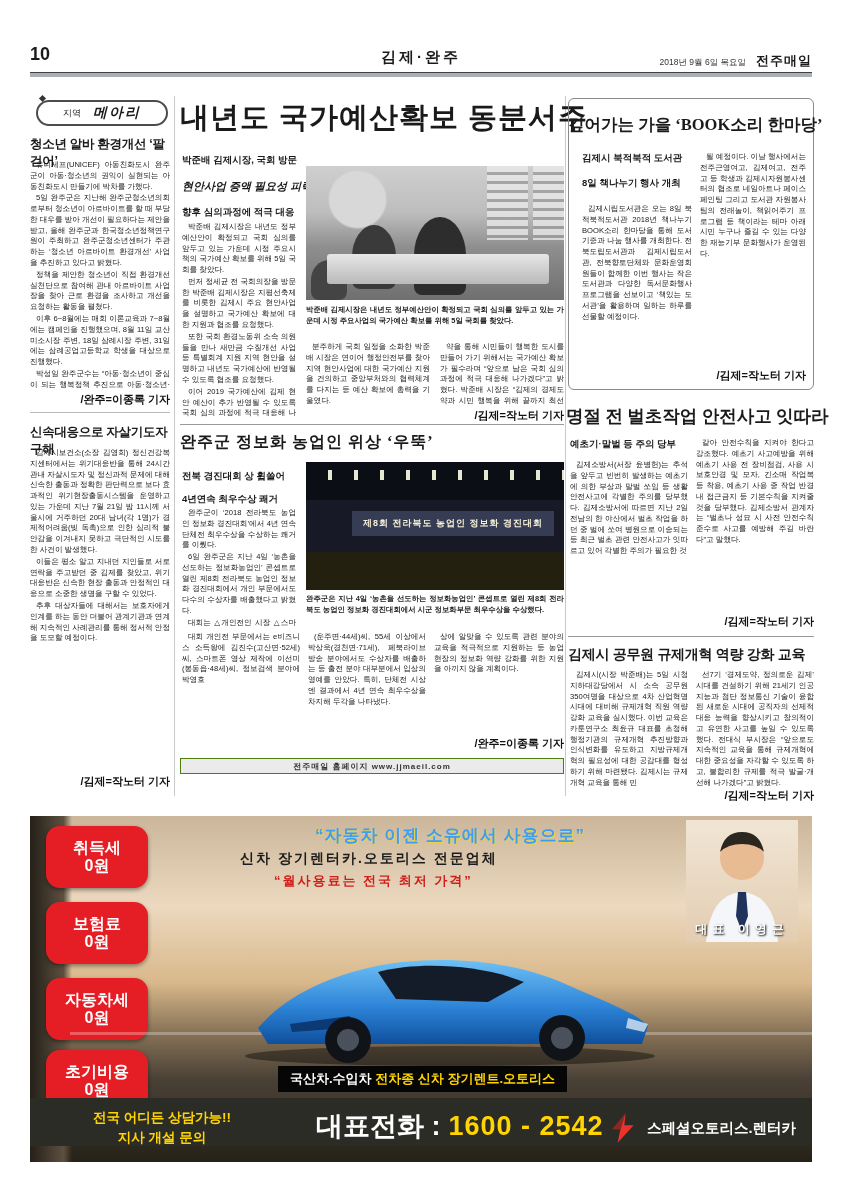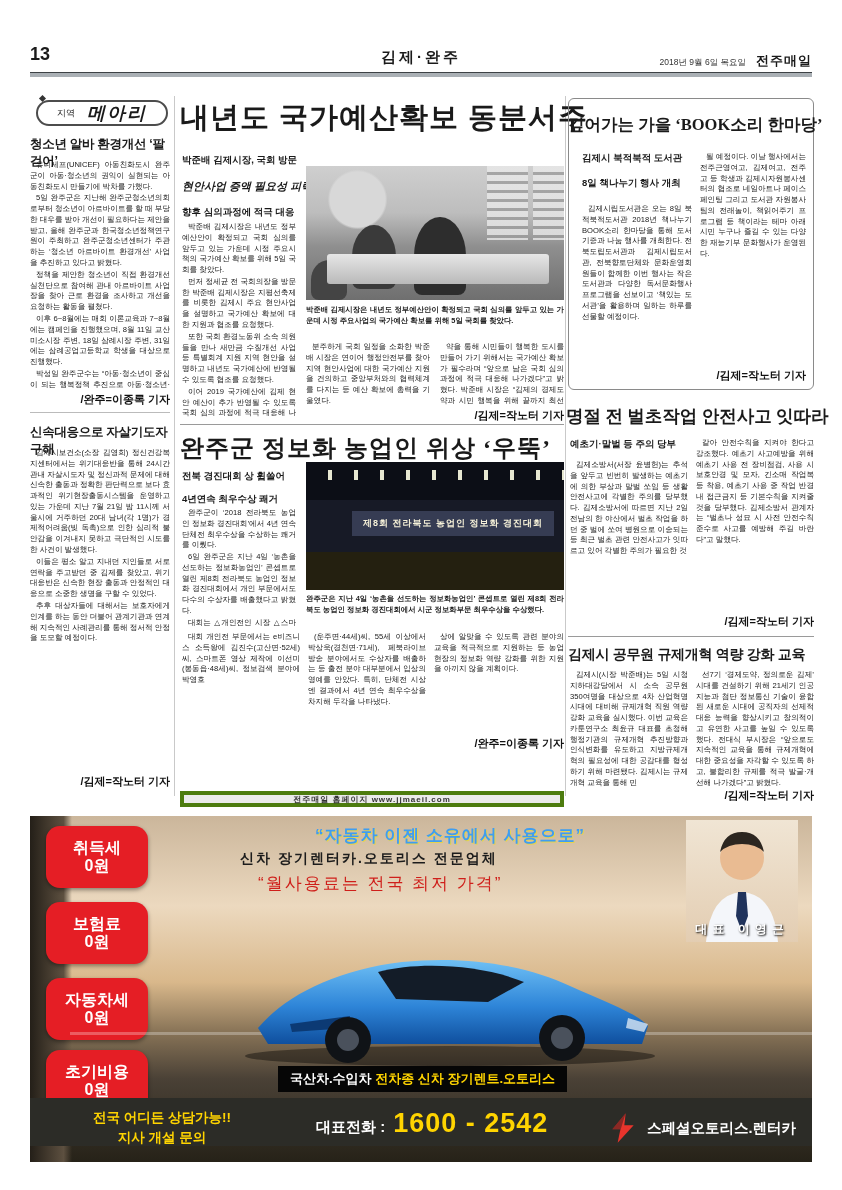--- a/index.html
+++ b/index.html
@@ -21,21 +21,21 @@
 
   
   .vline { width:1px; background:#c9c9c9; }
   .hline { height:1px; background:#9a9a9a; }
 
   
   .kicker-box { left:36px; top:100px; width:132px; height:26px; border:2px solid #4c4c4c; border-radius:13px;
     display:flex; align-items:center; justify-content:center; gap:12px; }
   .kicker-mark { left:40px; top:96px; width:5px; height:5px; background:#333; transform:rotate(45deg); }
   .kicker-prefix { font-size:9px; color:#222; }
-  .kicker-title { font-size:18px; font-weight:bold; font-style:italic; letter-spacing:2px; }
+  .kicker-title { font-size:14px; font-weight:bold; font-style:italic; letter-spacing:2px; }
 
   .headline-s { font-size:12.5px; font-weight:800; letter-spacing:-0.3px; }
   .headline-xl { font-size:29px; font-weight:900; letter-spacing:1px; white-space:nowrap; }
   .headline-serif { font-family:"Liberation Serif","DejaVu Serif",serif; font-weight:900; }
   .subhead { font-size:10px; font-weight:800; }
   .body-col { font-size:7.6px; line-height:1.42; text-align:justify; color:#161616; overflow:hidden; }
   .body-col p { text-indent:6px; margin-bottom:1px; }
   .byline { font-size:11px; font-weight:bold; text-align:right; color:#111; }
   .caption { font-size:7.4px; font-weight:700; line-height:1.45; text-align:justify; color:#222; }
 
@@ -46,56 +46,56 @@
       overflow:hidden; }
   .ph-sil { position:absolute; background:#3a3a3a; border-radius:50% 50% 8px 8px; }
   .ph-table { position:absolute; left:8%; right:6%; bottom:12%; height:22%; background:linear-gradient(180deg,#e6e6e6,#b9b9b9); border-radius:3px; }
   .ph-shelf { position:absolute; top:0; height:55%; width:16%; background:repeating-linear-gradient(180deg,#e9e9e9 0 6px,#9c9c9c 6px 9px); opacity:.8; }
   .photo2 { background:linear-gradient(180deg,#0c0e16 0 30%, #171a26 30% 70%, #242010 70% 100%); overflow:hidden; }
   .ph-lights { position:absolute; left:0; right:0; top:6%; height:8%;
       background:repeating-linear-gradient(90deg, transparent 0 22px, rgba(255,255,230,.9) 22px 26px); }
   .ph-banner { position:absolute; left:18%; right:4%; top:38%; height:20%; background:rgba(80,90,120,.55);
       display:flex; align-items:center; justify-content:center; color:#f5f0d8; font-size:9px; font-weight:bold; letter-spacing:1px; white-space:nowrap; }
 
-  .home-bar { background:#ebebeb; border:4px solid #4d7c0f; display:flex; align-items:center; justify-content:center;
-      font-size:8px; font-weight:bold; color:#333; letter-spacing:1px;margin-top:33px; }
+  .home-bar { background:#ebebeb; border:1px solid #4d7c0f; display:flex; align-items:center; justify-content:center;
+      font-size:8px; font-weight:bold; color:#333; letter-spacing:1px; }
 
   .box-article { border:1.5px solid #8a8a8a; border-radius:6px; }
 
   
   .ad { left:30px; top:816px; width:782px; height:346px; overflow:hidden;
       background:linear-gradient(180deg,#cbb69b 0%, #ecd9bf 26%, #d9b88b 48%, #8a7558 62%, #4a4136 76%, #262218 100%); }
   .ad-left-dark { position:absolute; left:0; top:0; width:42px; height:100%;
       background:linear-gradient(90deg,#241f18,#5d5040 80%,transparent); }
   .badge { position:absolute; left:16px; width:102px; height:62px; background:#e51e25; border-radius:14px;
       display:flex; flex-direction:column; align-items:center; justify-content:center;
       color:#fff; font-weight:900; font-size:16px; line-height:1.15; box-shadow:0 2px 4px rgba(0,0,0,.4); }
   .slogan-main { left:200px; top:8px; width:440px; text-align:center; font-size:17px; font-weight:900; color:#3f9df0;
       text-shadow:1px 1px 0 #e8d44a; letter-spacing:1px; }
   .slogan-sub { left:210px; top:34px; width:400px; font-size:14px; font-weight:800; color:#1c1c1c; letter-spacing:2px; }
-  .slogan-price { left:228px; top:56px; width:360px; font-size:17px; font-weight:400; color:#cf1f1a; letter-spacing:2px; }
+  .slogan-price { left:244px; top:56px; width:360px; font-size:13px; font-weight:700; color:#cf1f1a; letter-spacing:2px; }
   .portrait { right:14px; top:4px; width:112px; height:122px; background:linear-gradient(180deg,#f0e5d4,#e3cdb2); overflow:hidden; }
   .portrait-label { position:absolute; left:0; right:0; bottom:4px; text-align:center; color:#fff; font-weight:800;
       font-size:12px; letter-spacing:5px; text-shadow:1px 1px 2px #000; }
   .band { left:248px; top:250px; background:#060606; padding:4px 12px; font-size:13px; font-weight:800; white-space:nowrap; }
   .band .w { color:#fff; } .band .y { color:#ffd400; }
   .ad-bottom { position:absolute; left:0; top:282px; width:782px; height:48px; background:#2c2c27; }
   .contact { position:absolute; left:42px; top:10px; width:180px; text-align:center; color:#ffd400; font-weight:800;
       font-size:13.5px; line-height:1.45; }
   .phone { position:absolute; left:286px; top:10px; display:flex; align-items:baseline; gap:8px; white-space:nowrap; }
-  .phone-label { color:#fff; font-size:15px; font-weight:900; }
+  .phone-label { color:#fff; font-size:27px; font-weight:900; }
   .phone-number { color:#ffd400; font-size:27px; font-weight:900; letter-spacing:1px; }
   .brandbox { position:absolute; right:16px; top:14px; display:flex; align-items:center; gap:8px; }
   .brand-text { color:#fff; font-size:14.5px; font-weight:800; }
   .guardrail { position:absolute; left:40px; right:0; top:216px; height:3px; background:rgba(255,255,255,.28); }
 </style>
 </head>
 <body>
 
-<div class="abs page-num">13</div>
+<div class="abs page-num">10</div>
 <div class="abs section-title">김제·완주</div>
 <div class="abs header-right">
   <span class="header-date">2018년 9월 6일 목요일</span>
   <span class="masthead">전주매일</span>
 </div>
 <div class="abs header-rule"></div>
 
 <div class="abs vline" style="left:174px; top:96px; height:700px;"></div>
 <div class="abs vline" style="left:565px; top:96px; height:700px;"></div>
 
@@ -152,21 +152,21 @@
 <div class="abs body-col" style="left:306px; top:342px; width:124px; height:76px;">
   <p>분주하게 국회 일정을 소화한 박준배 시장은 연이어 행정안전부를 찾아 지역 현안사업에 대한 국가예산 지원을 건의하고 중앙부처와의 협력체계를 다지는 등 예산 확보에 총력을 기울였다.</p>
 </div>
 <div class="abs body-col" style="left:440px; top:342px; width:124px; height:64px;">
   <p>약을 통해 시민들이 행복한 도시를 만들어 가기 위해서는 국가예산 확보가 필수라며 “앞으로 남은 국회 심의과정에 적극 대응해 나가겠다”고 밝혔다. 박준배 시장은 “김제의 경제도약과 시민 행복을 위해 끝까지 최선을 다하겠다”고 강조했다.</p>
 </div>
 <div class="abs byline" style="left:440px; top:408px; width:124px;">/김제=작노터 기자</div>
 
 <div class="abs hline" style="left:180px; top:424px; width:384px;"></div>
 
-<div class="abs headline-serif" style="left:180px; top:432px; width:384px; font-size:24px; letter-spacing:1px; white-space:nowrap;">완주군 정보화 농업인 위상 ‘우뚝’</div>
+<div class="abs headline-serif" style="left:180px; top:432px; width:384px; font-size:16px; letter-spacing:1px; white-space:nowrap;">완주군 정보화 농업인 위상 ‘우뚝’</div>
 
 <div class="abs" style="left:182px; top:470px; width:114px;">
   <div class="subhead" style="margin-bottom:10px; white-space:nowrap; font-size:9.5px;">전북 경진대회 상 휩쓸어</div>
   <div class="subhead" style="white-space:nowrap; font-size:9.5px;">4년연속 최우수상 쾌거</div>
 </div>
 <div class="abs body-col" style="left:182px; top:508px; width:114px; height:118px;">
   <p>완주군이 ‘2018 전라북도 농업인 정보화 경진대회’에서 4년 연속 단체전 최우수상을 수상하는 쾌거를 이뤘다.</p>
   <p>6일 완주군은 지난 4일 ‘농촌을 선도하는 정보화농업인’ 콘셉트로 열린 제8회 전라북도 농업인 정보화 경진대회에서 개인 부문에서도 다수의 수상자를 배출했다고 밝혔다.</p>
   <p>대회는 △개인전인 시장 △스마트폰 스토어 △SNS마케팅 활용 등 분야별로 나눠 진행됐으며, 완주군은 대부분 분야에서 수상권에 들며 정보화 농업의 위상을 확인했다.</p>
 </div>

